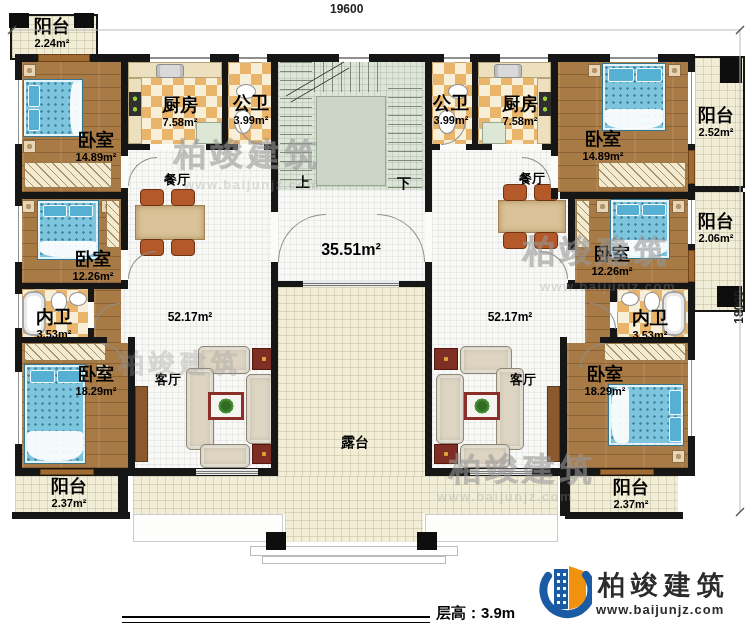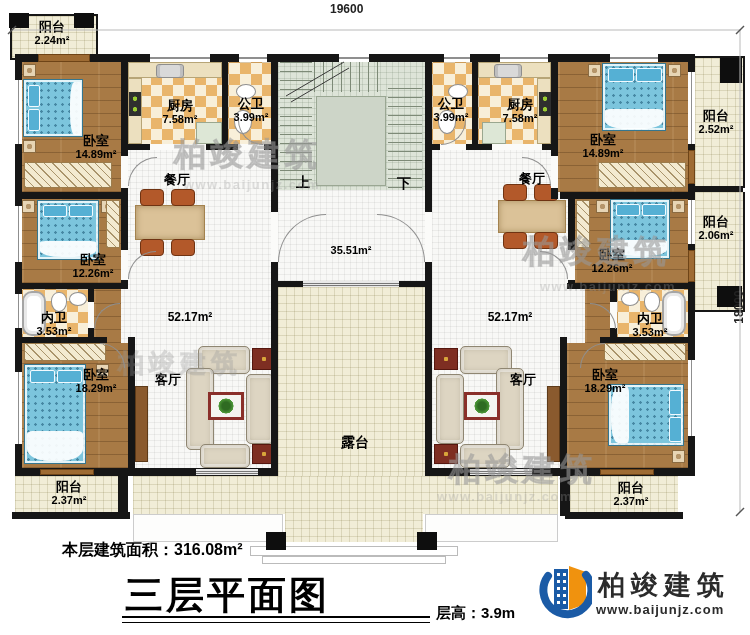--- a/index.html
+++ b/index.html
@@ -69,21 +69,21 @@
   .wc{position:absolute;background:#fff;border:1px solid #8f8f8f;border-radius:45% 45% 50% 50%;}
   .bsink{position:absolute;background:#fff;border:1px solid #8f8f8f;border-radius:50%;}
   .rungs-h{position:absolute;background:repeating-linear-gradient(180deg,#7d8a77 0 1px,transparent 1px 9px);}
   .rungs-v{position:absolute;background:repeating-linear-gradient(90deg,#7d8a77 0 1px,transparent 1px 9px);}
   .landing{position:absolute;background:#cdd5c8;border:1px solid #9aa793;}
   .flank{position:absolute;background:#fdfdfc;border:1px solid #cccccc;box-sizing:border-box;}
   .steps{position:absolute;border:1px solid #bbbbbb;background:transparent;box-sizing:border-box;}
   
   .rlabel{position:absolute;transform:translate(-50%,-50%);text-align:center;
     font-weight:bold;white-space:nowrap;line-height:1.1;color:#000;}
-  .rname{font-size:13px;}
+  .rname{font-size:18px;}
   .rarea{font-size:11px;}
   .lone{font-size:13px;}
   .dimtxt{position:absolute;font-size:12px;font-weight:bold;color:#222;}
   
   .wm{position:absolute;transform:translate(-50%,-50%);text-align:center;white-space:nowrap;
     font-weight:bold;color:rgba(155,155,155,.30);pointer-events:none;}
   .wm-big{font-size:32px;letter-spacing:5px;-webkit-text-stroke:1px rgba(150,150,150,.45);}
   .wm-url{font-size:13px;letter-spacing:1.5px;}
   
   .f-area{position:absolute;left:62px;top:540px;font-size:16px;font-weight:bold;}
@@ -372,21 +372,21 @@
     <div class="rarea" style="font-size:12px;">52.17m²</div>
   </div>
   <div class="rlabel" style="left:168px;top:380px;">
     <div class="lone">客厅</div>
   </div>
   <div class="rlabel" style="left:69px;top:493px;">
     <div class="rname">阳台</div>
     <div class="rarea">2.37m²</div>
   </div>
   <div class="rlabel" style="left:351px;top:241px;">
-    <div class="rarea" style="font-size:11px;margin-top:18px;">35.51m²</div>
+    <div class="rarea" style="font-size:16px;margin-top:18px;">35.51m²</div>
   </div>
   <div class="rlabel" style="left:303px;top:183px;">
     <div class="lone" style="font-size:14px;">上</div>
   </div>
   <div class="rlabel" style="left:404px;top:184px;">
     <div class="lone" style="font-size:14px;">下</div>
   </div>
   <div class="rlabel" style="left:355px;top:443px;">
     <div class="lone" style="font-size:14px;">露台</div>
   </div>
@@ -464,24 +464,20 @@
   <svg class="ovl" width="750" height="635" viewBox="0 0 750 635">
     <line x1="12" y1="30" x2="740" y2="30" stroke="#b9b9b9" stroke-width="1"></line>
     <line x1="740" y1="30" x2="740" y2="512" stroke="#b9b9b9" stroke-width="1"></line>
     <line x1="8" y1="34" x2="16" y2="26" stroke="#555" stroke-width="1.4"></line>
     <line x1="736" y1="34" x2="744" y2="26" stroke="#555" stroke-width="1.4"></line>
     <line x1="736" y1="516" x2="744" y2="508" stroke="#555" stroke-width="1.4"></line>
     <line x1="286" y1="96" x2="344" y2="62" stroke="#3a3a3a" stroke-width="1"></line>
     <line x1="291" y1="102" x2="349" y2="68" stroke="#3a3a3a" stroke-width="1"></line>
   </svg>
 
-  <div class="f-area">
-    <span>本层建筑面积：</span><span>316.08m²</span>
-  </div>
-  <div class="f-title">三层平面图</div>
   <div class="f-underline"></div>
   <div class="f-height">
     <span>层高：</span><span>3.9m</span>
   </div>
 
   <svg class="ovl" style="left:536px;top:562px;" width="56" height="64" viewBox="0 0 56 64">
     <polygon points="33,4 50,10 50,42 33,48" fill="#f0920e"></polygon>
     <rect x="18" y="7" width="14" height="40" fill="#1b5ba6"></rect>
     <g fill="#ffffff">
       <rect x="21" y="11" width="3" height="3"></rect>

